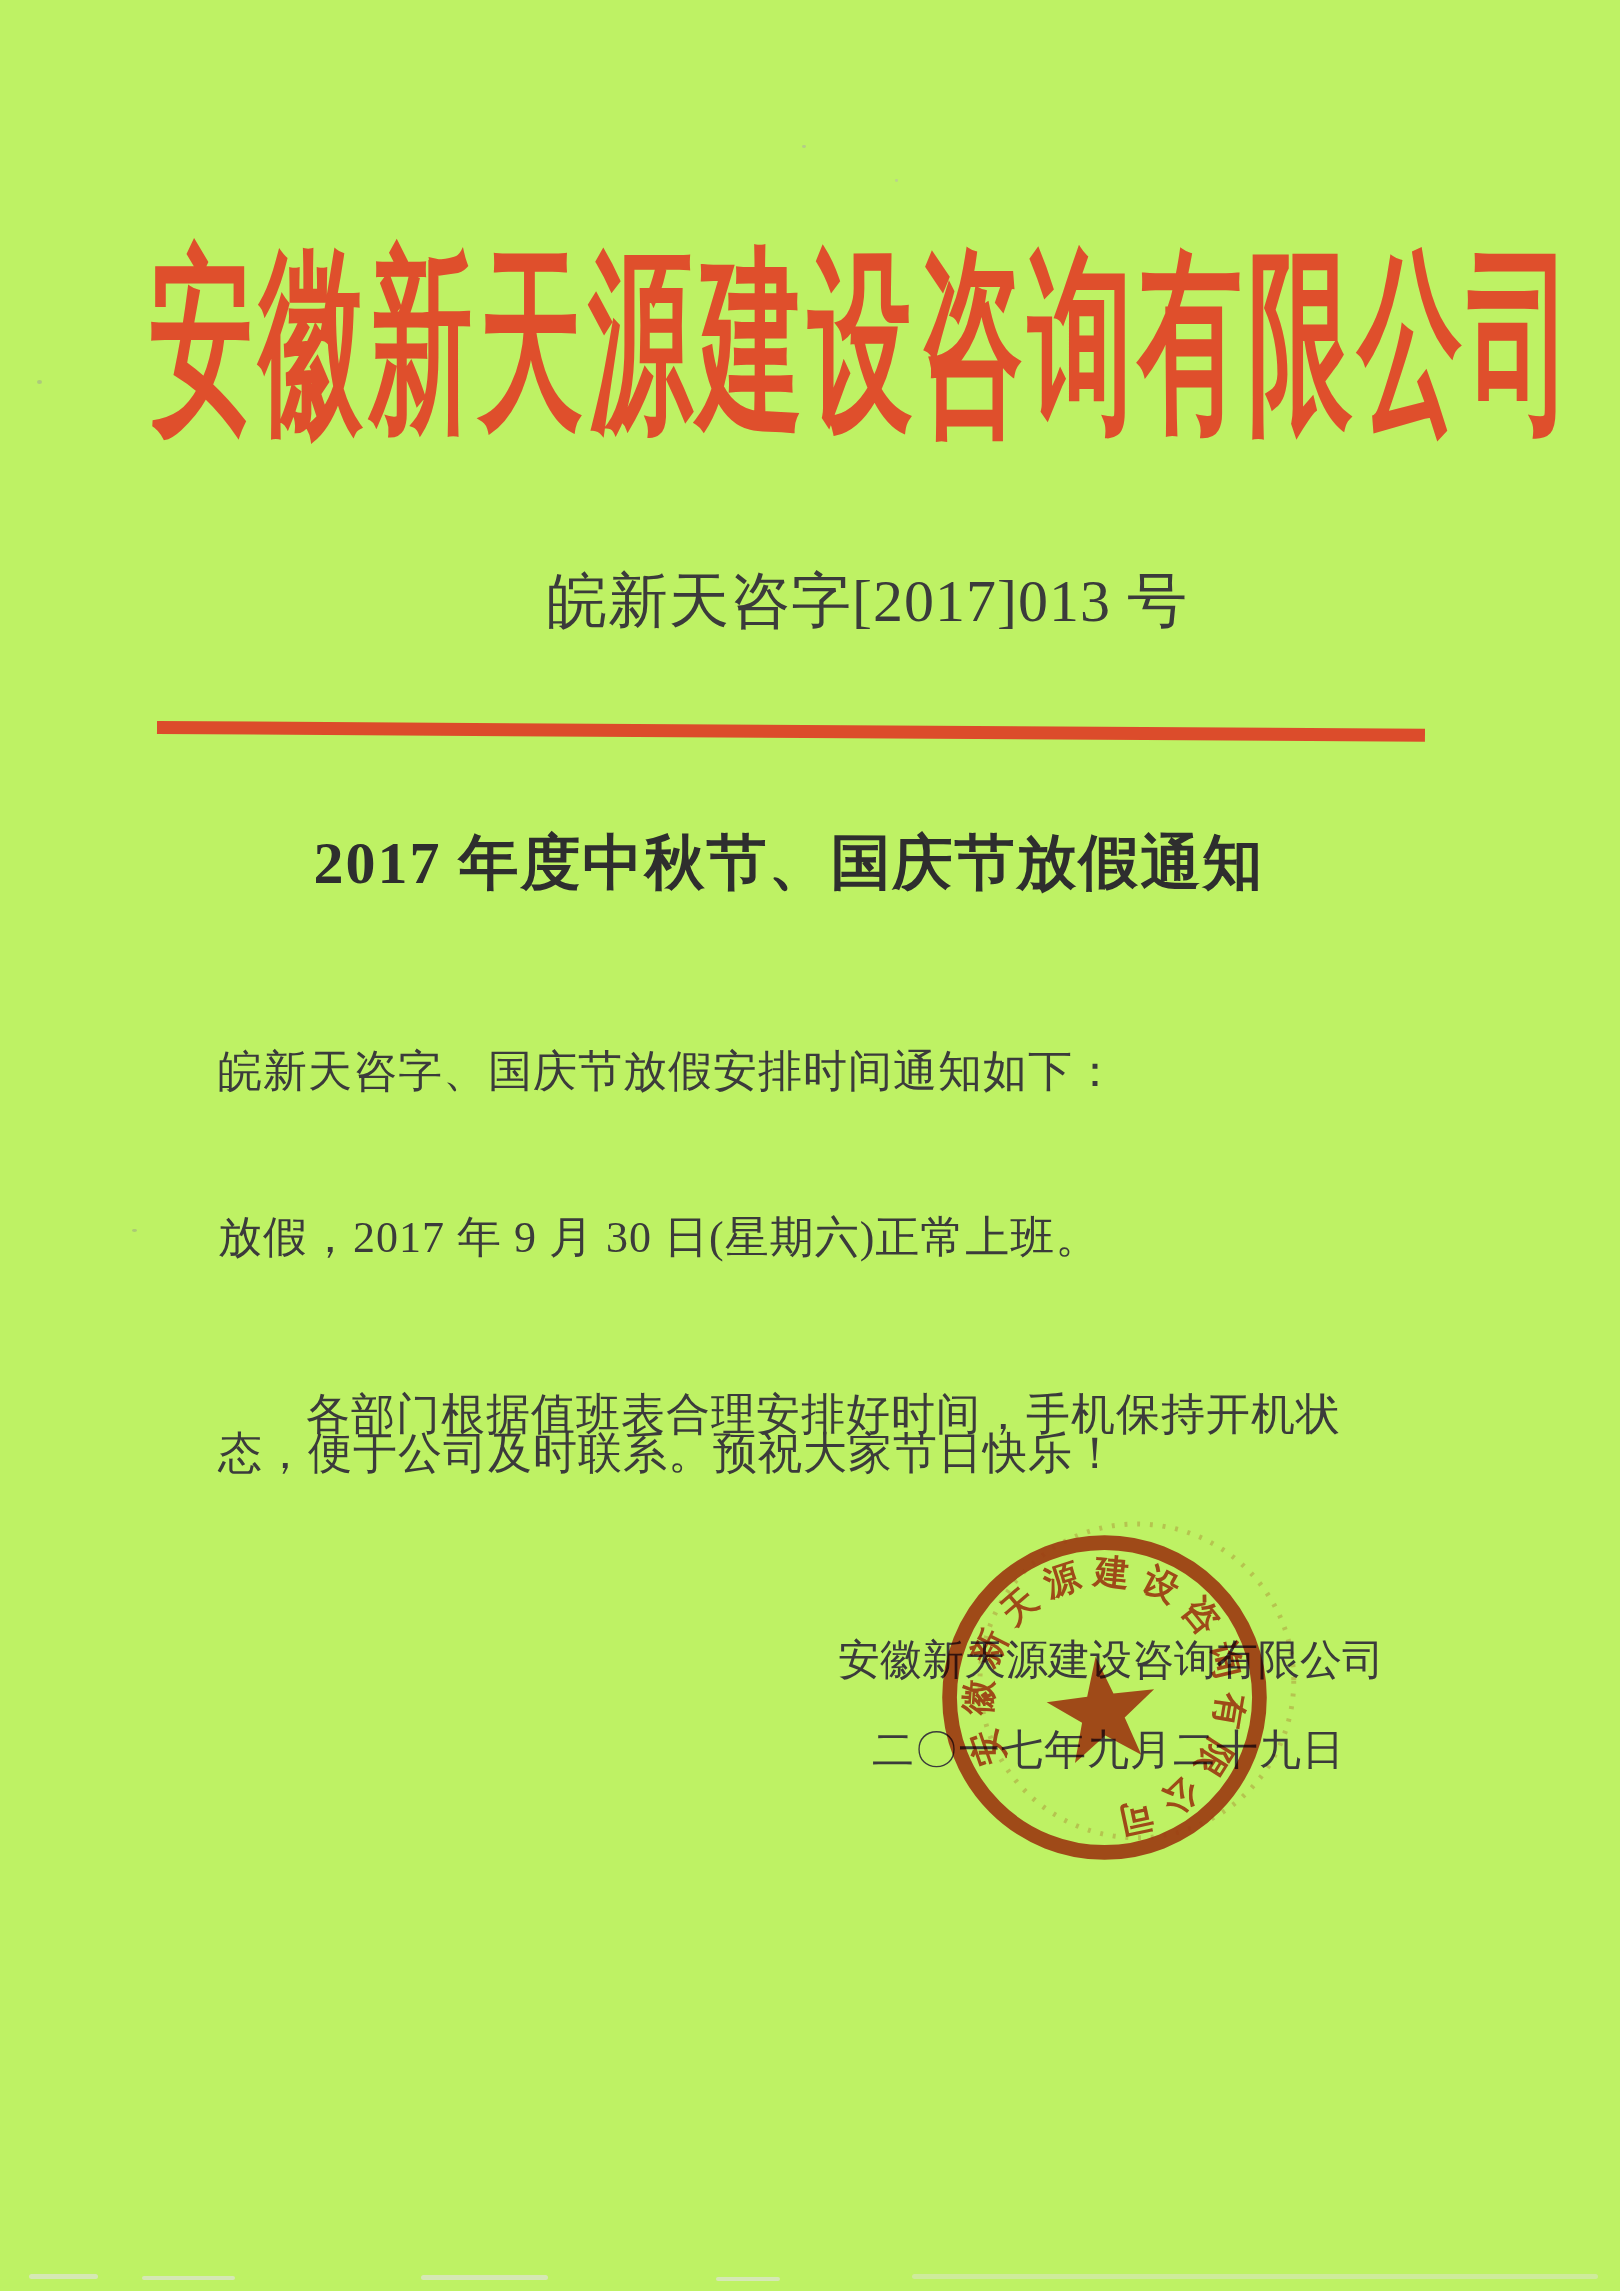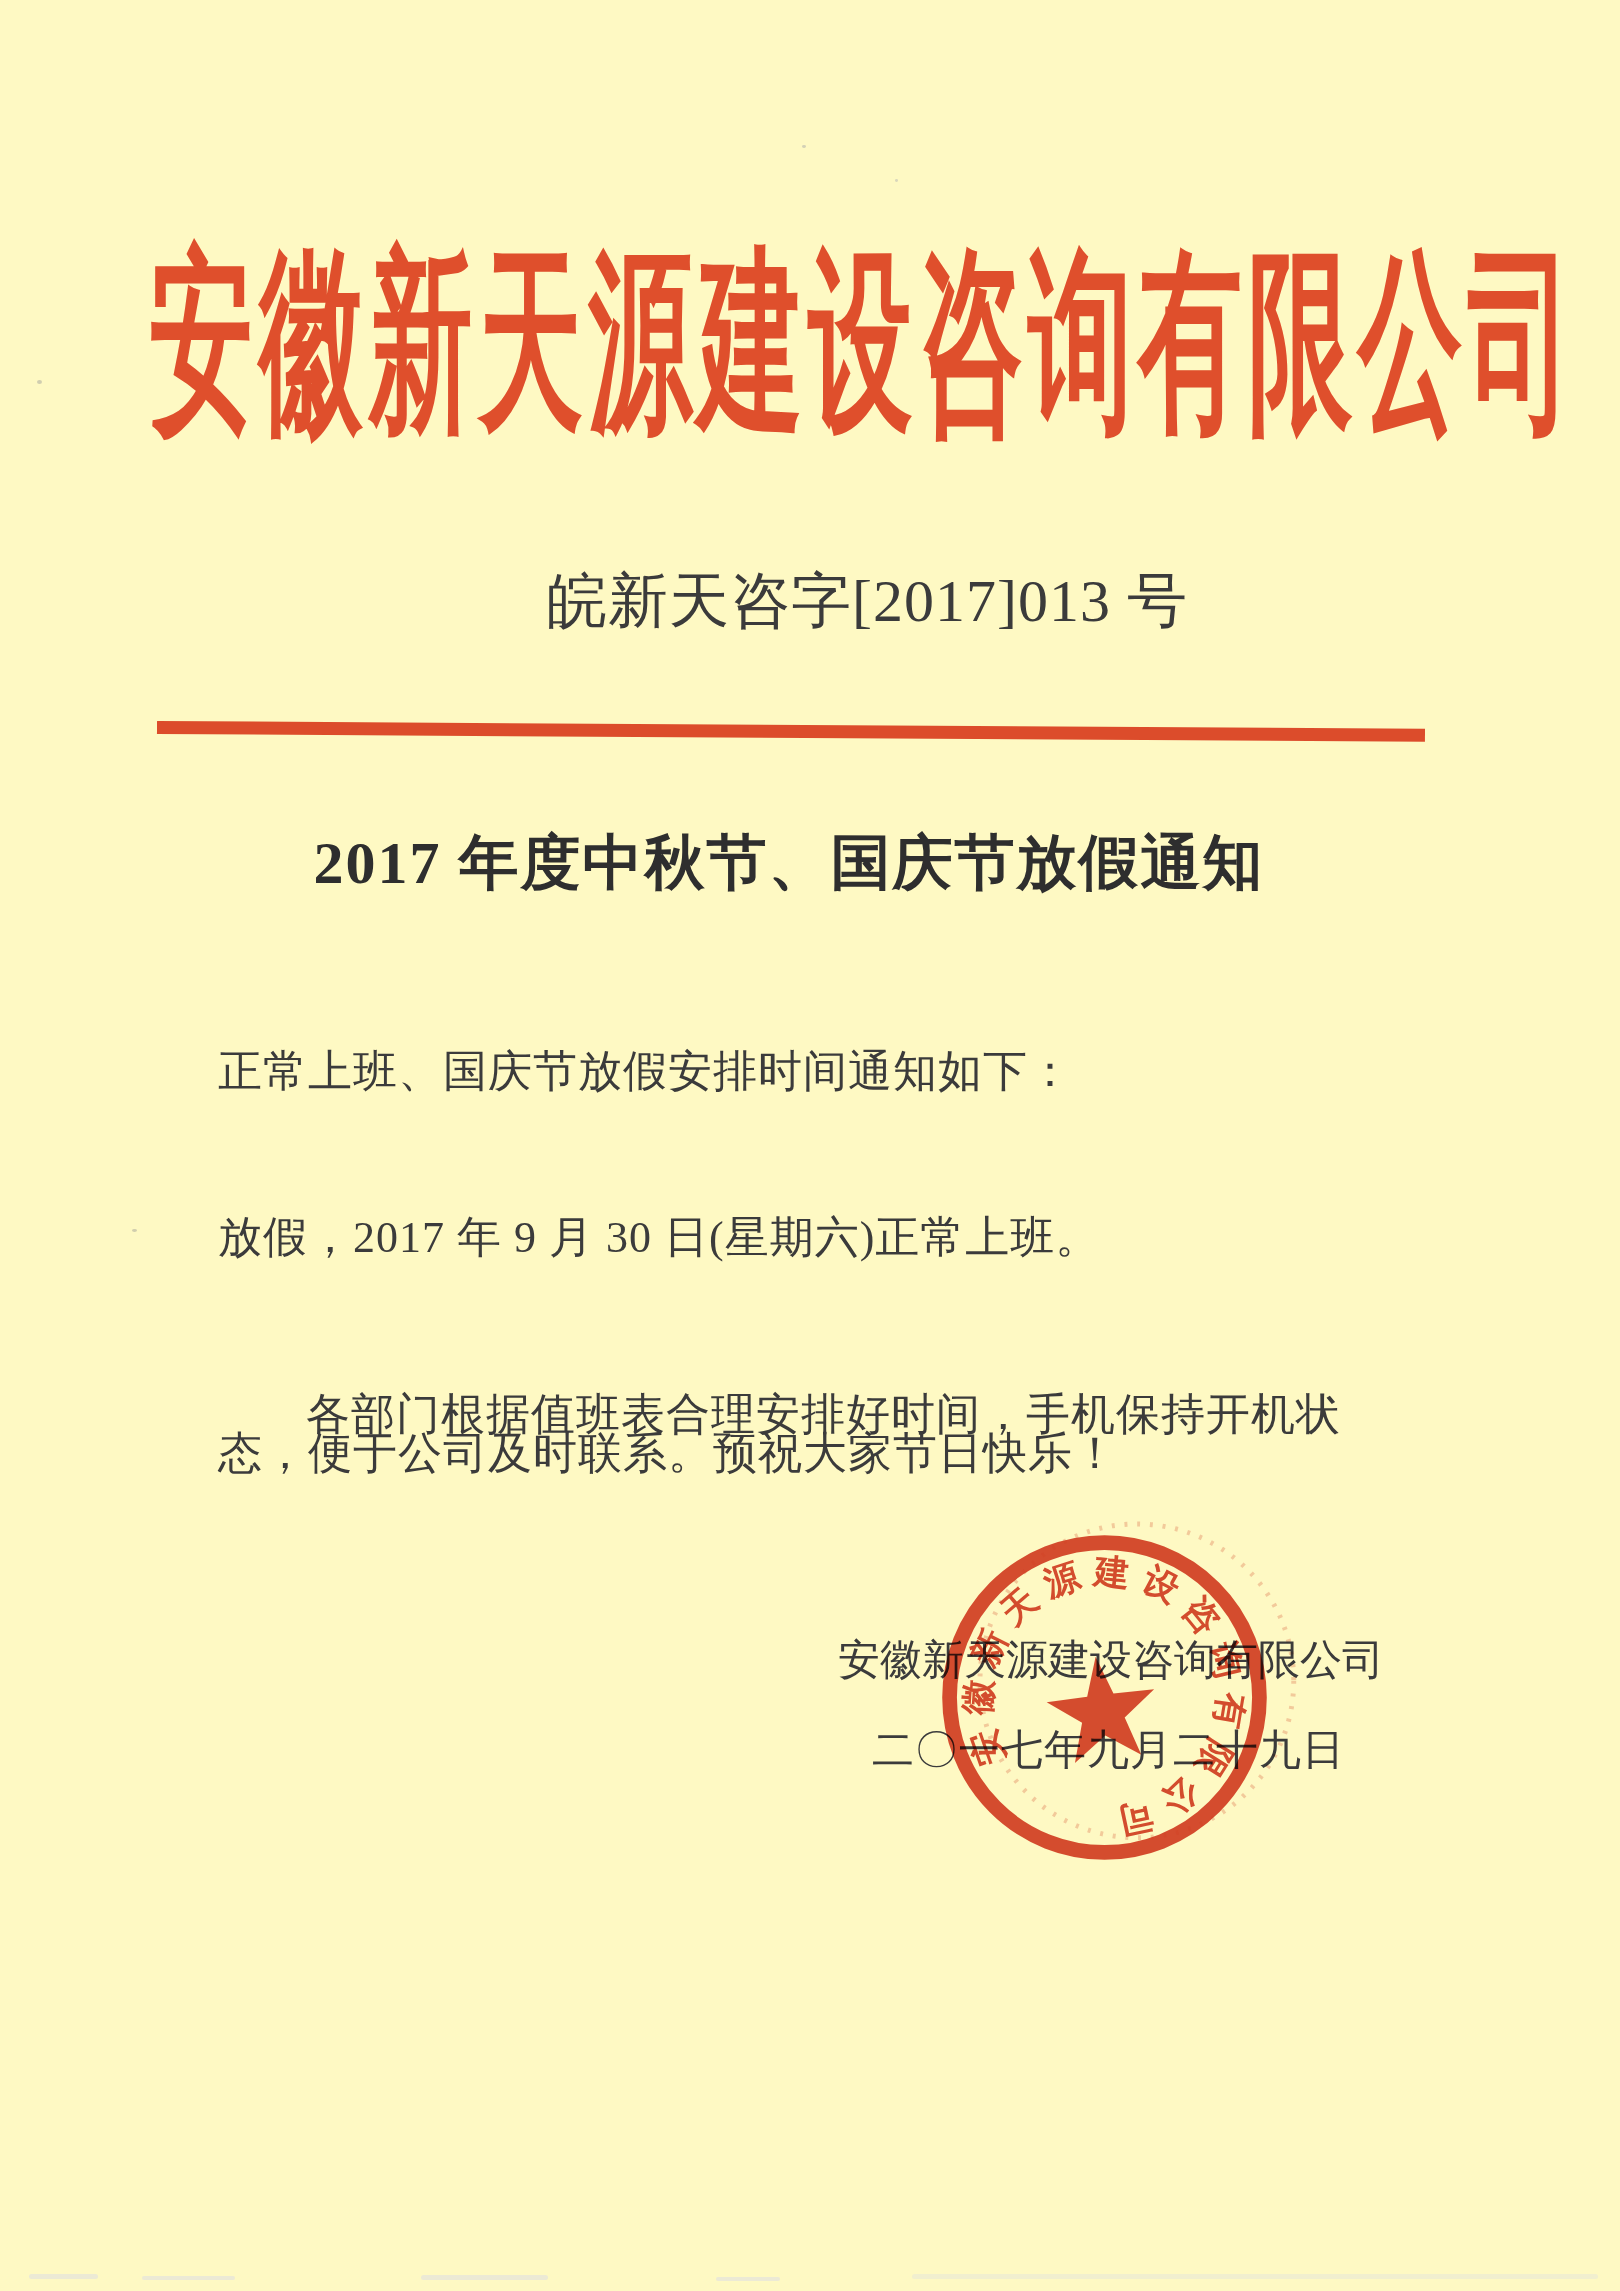--- a/index.html
+++ b/index.html
@@ -1,19 +1,19 @@
 <!DOCTYPE html>
 <html><head>
 <meta charset="utf-8">
 <style>
   html,body{margin:0;padding:0;background:#ffffff;}
   .page{
     position:relative;
     width:1620px;height:2292px;
-    background:#fef9c3;
+    background:#bef264;
     overflow:hidden;
     font-family:"Liberation Serif", serif;
   }
   
   .masthead{
     position:absolute;left:149px;top:245px;width:1318px;
     font-size:104px;line-height:1;font-weight:700;
     letter-spacing:5.9px;white-space:nowrap;
     color:#DF4F2C;
     transform:scaleY(1.9);transform-origin:top left;
@@ -74,21 +74,21 @@
 <div class="page">
 
   <div class="masthead">安徽新天源建设咨询有限公司</div>
 
   <div class="doc-number">皖新天咨字[2017]013 号</div>
 
   <div class="red-rule"></div>
 
   <div class="notice-title">2017 年度中秋节、国庆节放假通知</div>
 
-  <div class="body-line l2">正常上班、国庆节放假安排时间通知如下：</div>
+  <div class="body-line l2">皖新天咨字、国庆节放假安排时间通知如下：</div>
   <div class="body-line l4">放假，2017 年 9 月 30 日(星期六)正常上班。</div>
 
   <div class="body-line l5">各部门根据值班表合理安排好时间，手机保持开机状</div>
   <div class="body-line l6">态，便于公司及时联系。预祝大家节日快乐！</div>
 
   <div class="sig-company">安徽新天源建设咨询有限公司</div>
   <div class="sig-date">二〇一七年九月二十九日</div>
 
   <div class="seal">
     <svg width="353" height="353" viewBox="0 0 360 360">

